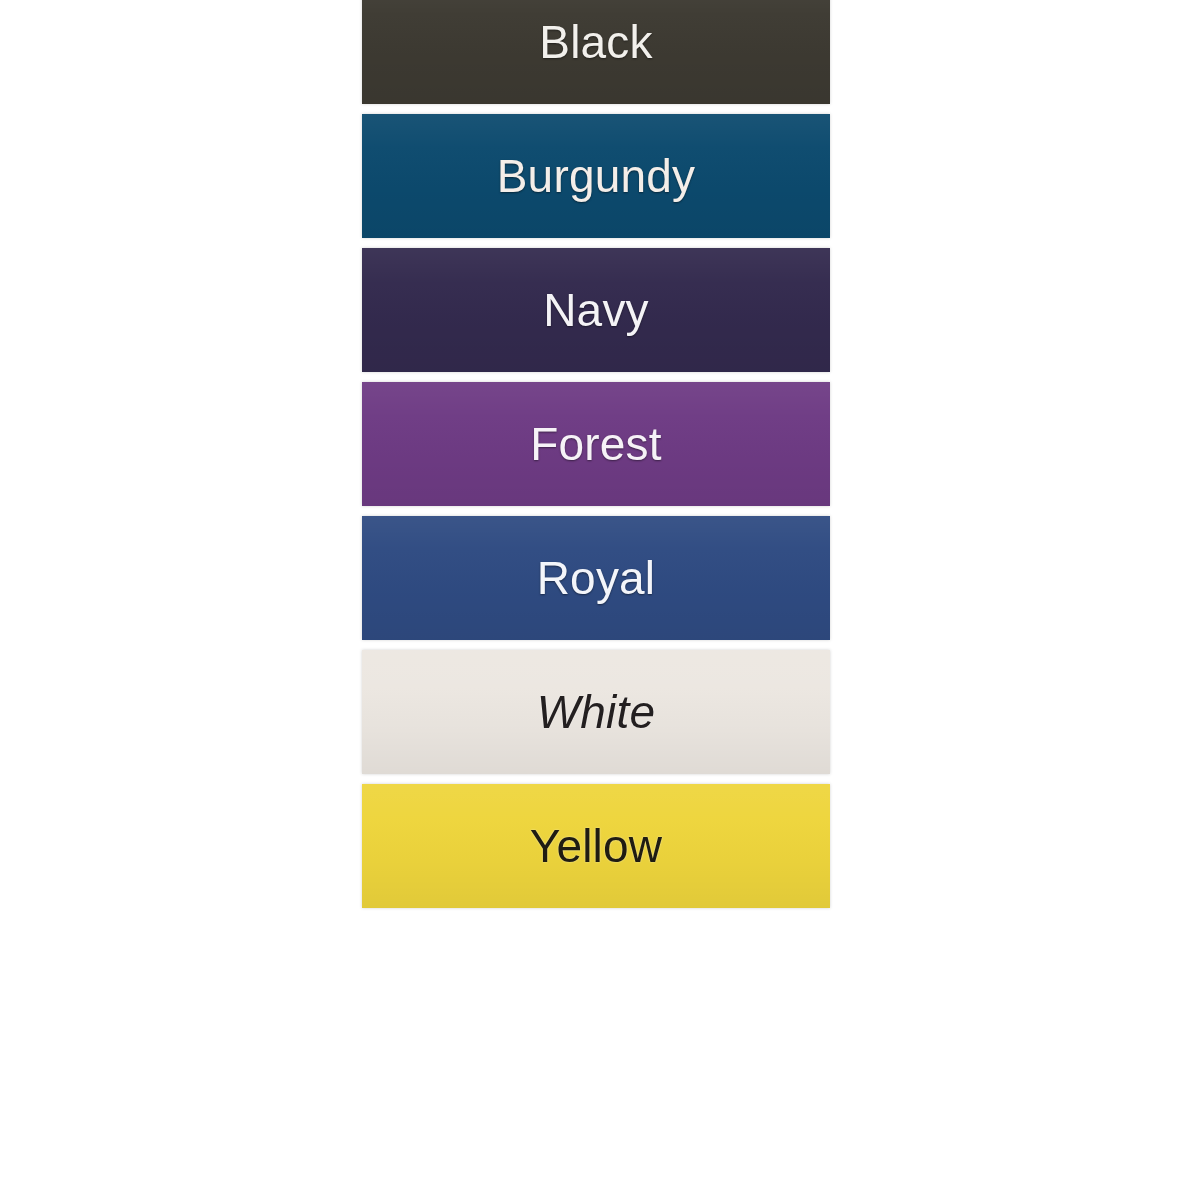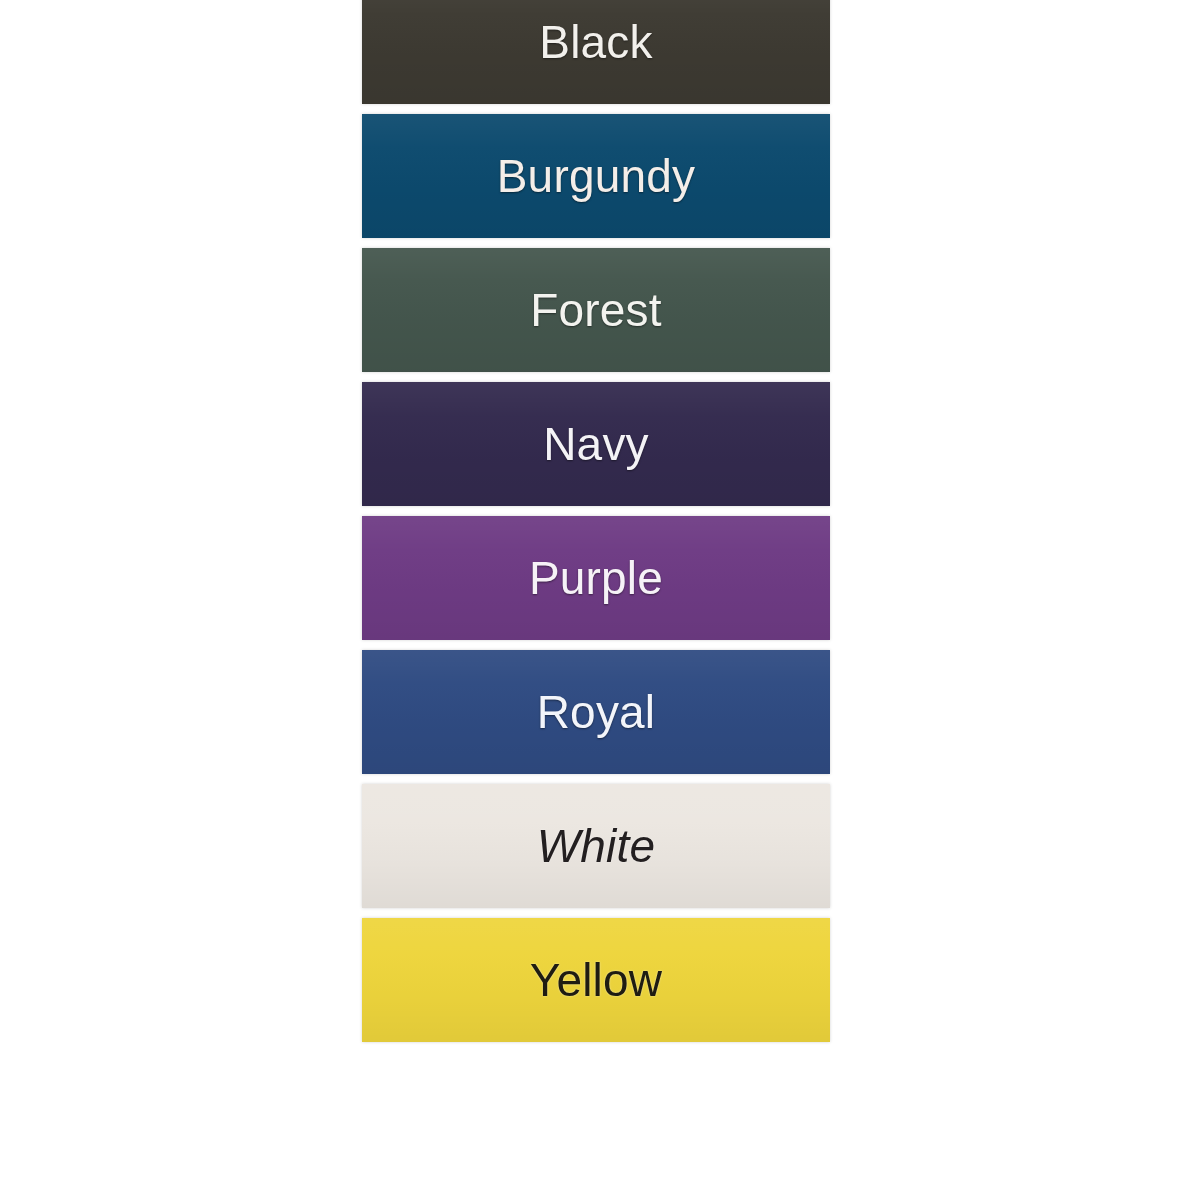--- a/index.html
+++ b/index.html
@@ -79,28 +79,25 @@
 <body style="background: rgb(255, 255, 255);">
 
 <div class="swatch-chart" style="background: rgb(255, 255, 255);">
   <div class="swatch-column">
       <div class="swatch on-dark" style="background: rgb(61, 58, 50);">
         <span class="swatch-label" style="color: rgb(242, 240, 236);">Black</span>
       </div>
       <div class="swatch on-dark" style="background: #0c4a6e;">
         <span class="swatch-label" style="color: rgb(244, 238, 233);">Burgundy</span>
       </div>
-      <div class="swatch on-dark" style="background: rgb(68, 86, 77);">
-        <span class="swatch-label" style="color: rgb(243, 243, 239);">Forest</span>
-      </div>
       <div class="swatch on-dark" style="background: rgb(51, 42, 78);">
         <span class="swatch-label" style="color: rgb(244, 243, 246);">Navy</span>
       </div>
       <div class="swatch on-dark" style="background: rgb(110, 59, 132);">
-        <span class="swatch-label" style="color: rgb(246, 242, 247);">Purple</span>
+        <span class="swatch-label" style="color: rgb(246, 242, 247);">Forest</span>
       </div>
       <div class="swatch on-dark" style="background: rgb(47, 75, 130);">
         <span class="swatch-label" style="color: rgb(243, 245, 250);">Royal</span>
       </div>
       <div class="swatch on-light" style="background: rgb(236, 231, 225); font-style: italic;">
         <span class="swatch-label" style="color: rgb(35, 31, 32);">White</span>
       </div>
       <div class="swatch on-light" style="background: rgb(238, 213, 60);">
         <span class="swatch-label" style="color: rgb(31, 28, 18);">Yellow</span>
       </div>

